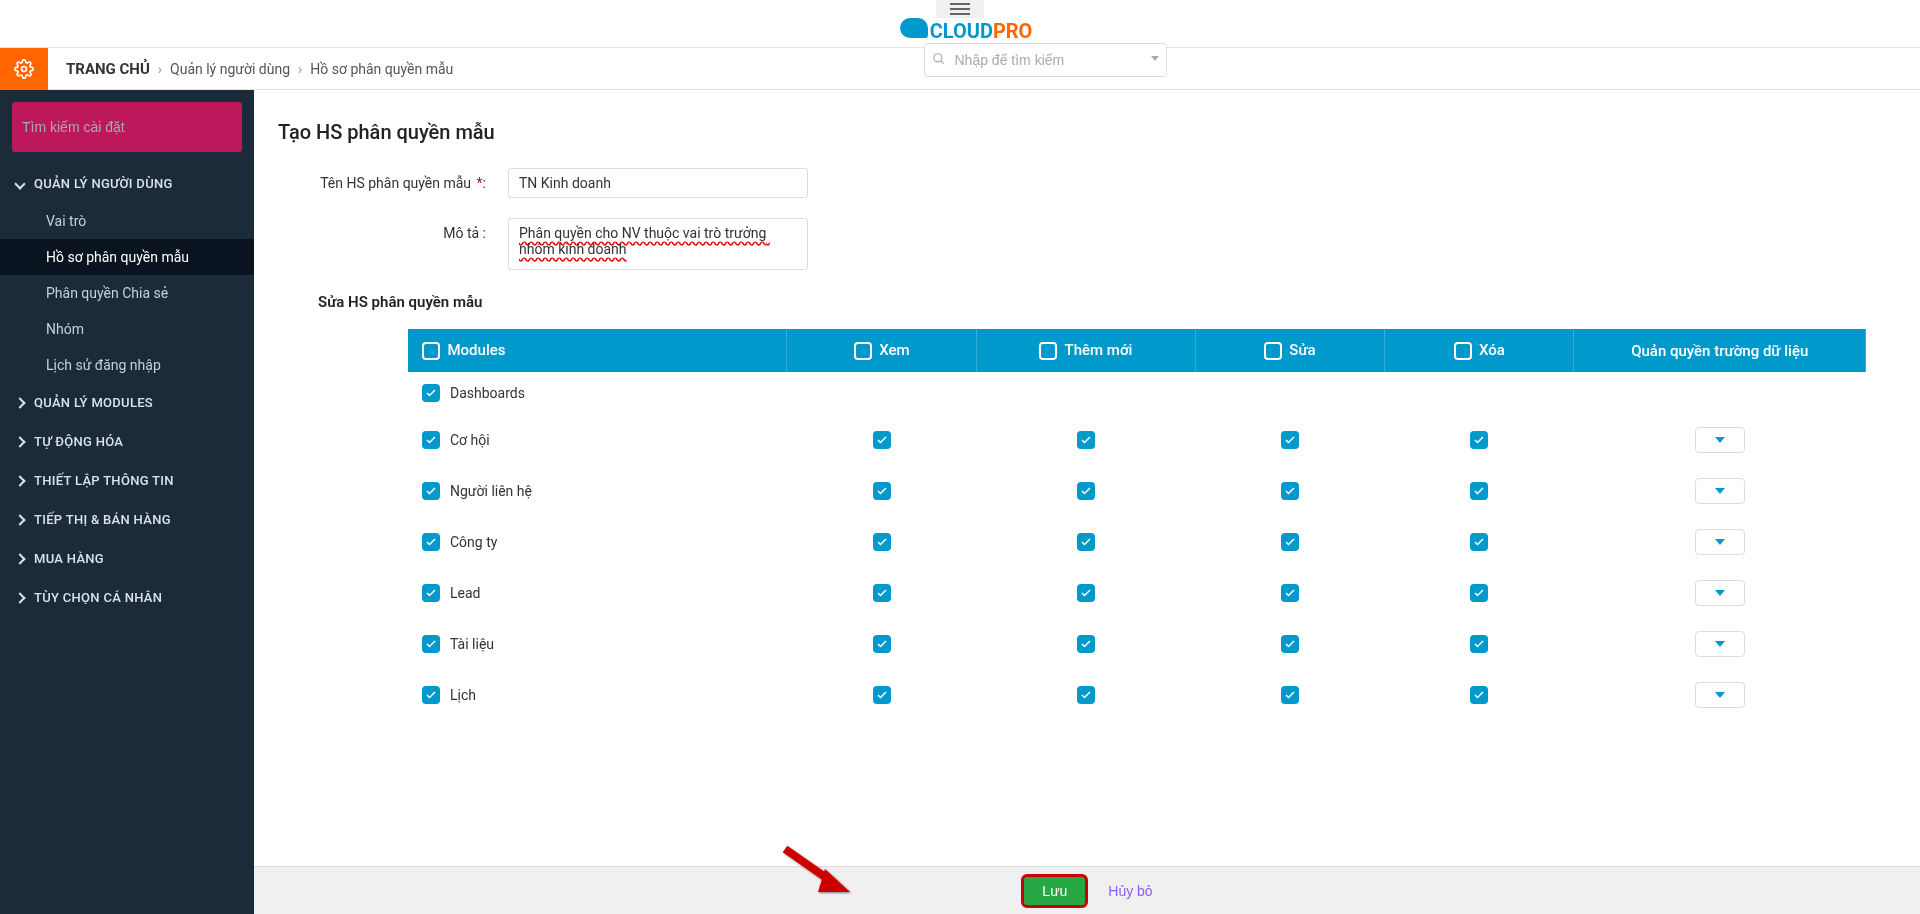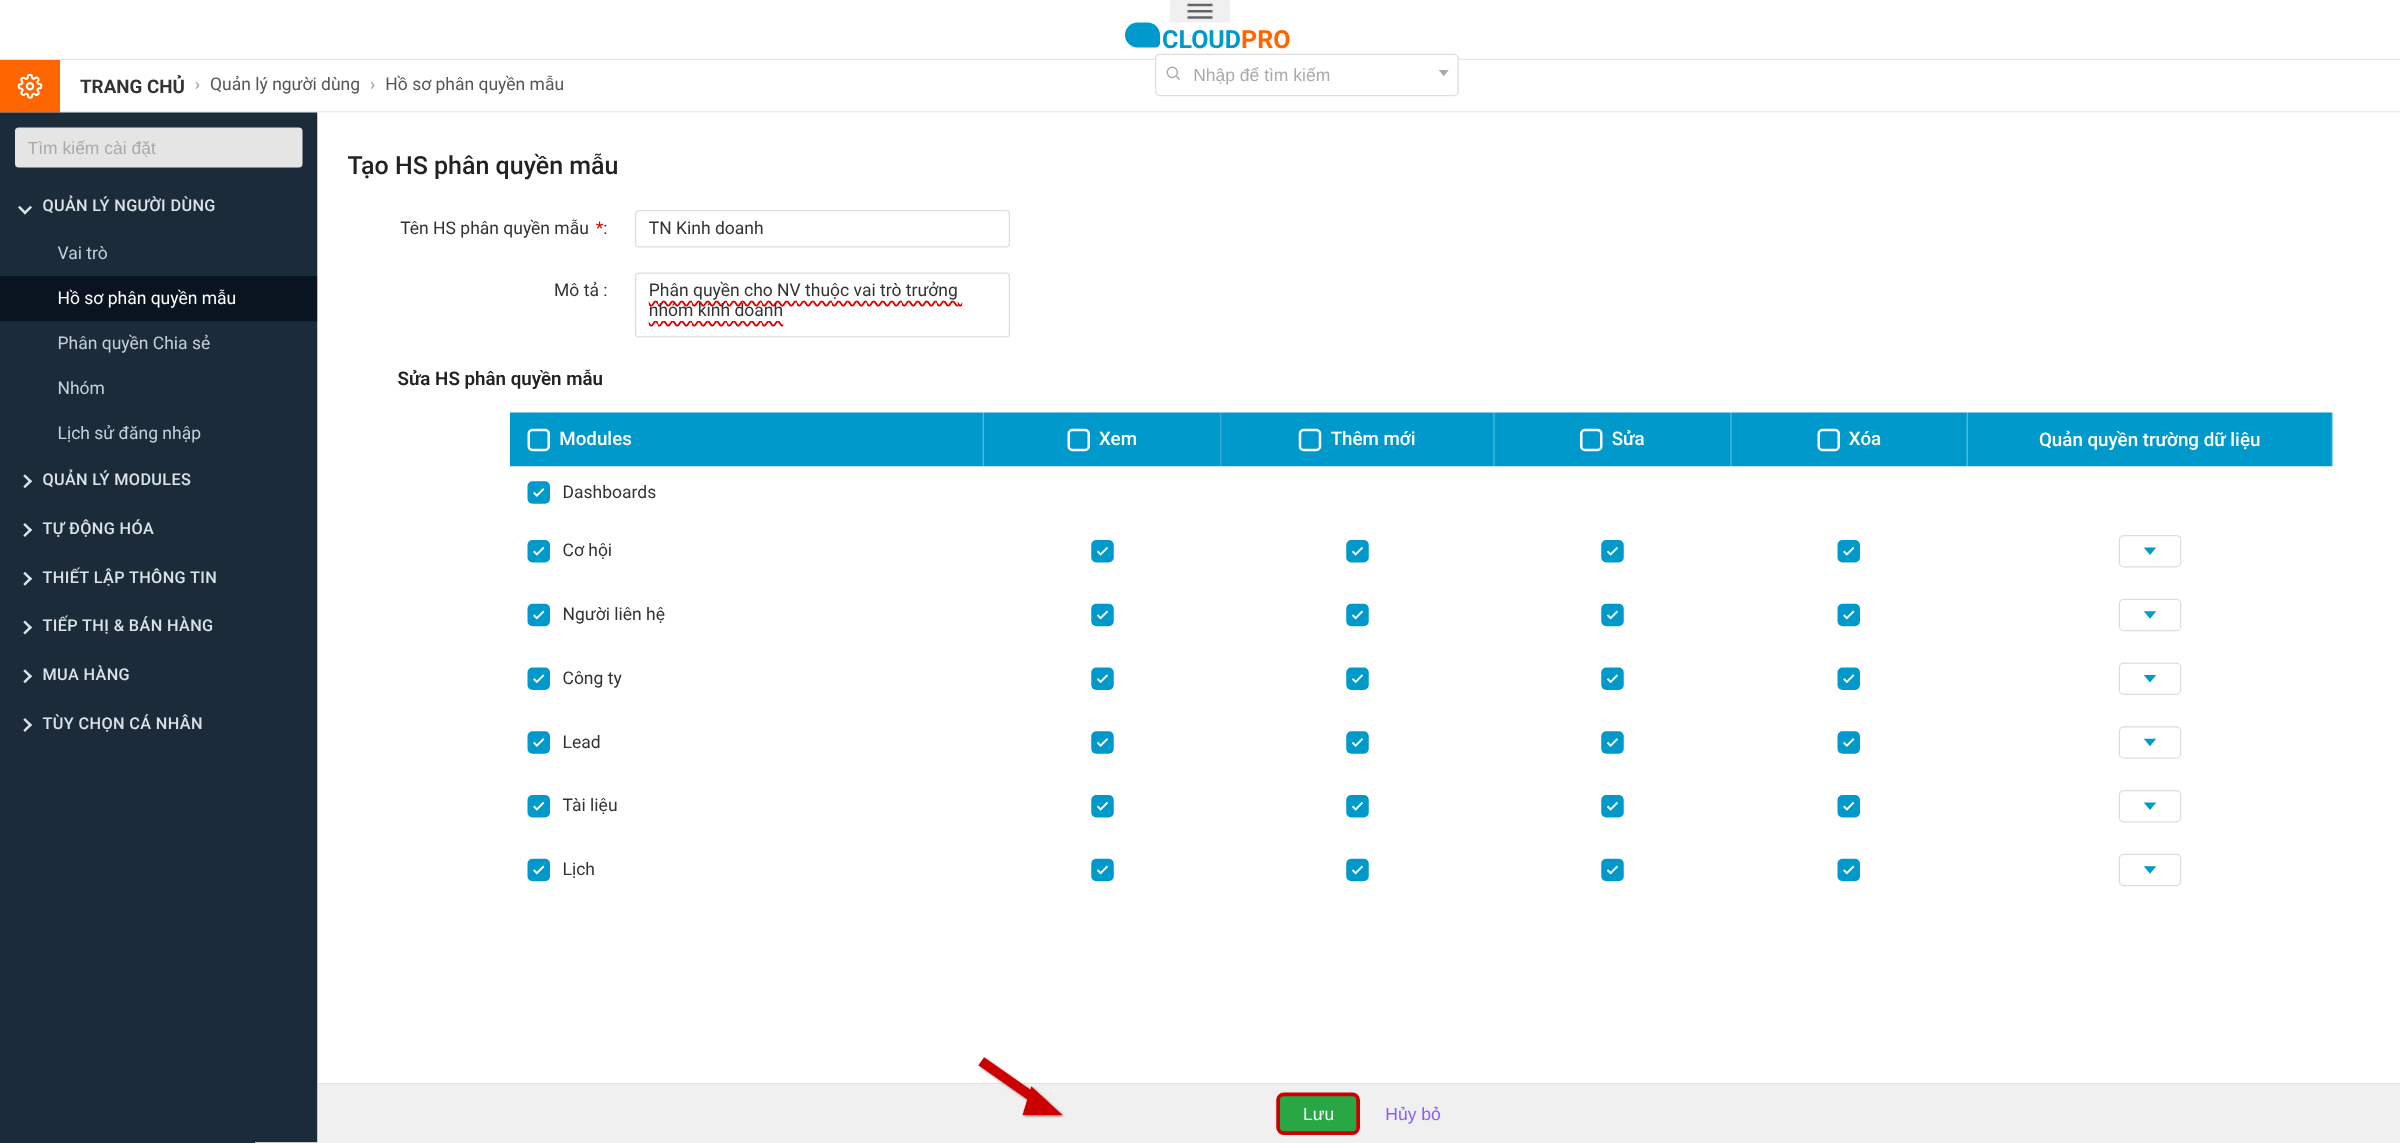--- a/index.html
+++ b/index.html
@@ -15,28 +15,28 @@
 .search-wrap { margin-left: 170px; flex: 0 0 360px; position: relative; }
 .search-box { width: 100%; height: 34px; border: 1px solid #ddd; border-radius: 4px; padding: 0 30px 0 30px; font-size: 14px; background: #fff; color: #666; }
 .search-box::placeholder { color: #aaa; }
 .search-icon { position: absolute; left: 8px; top: 9px; color: #aaa; }
 .search-caret { position: absolute; right: 8px; top: 13px; border-left: 4px solid transparent; border-right: 4px solid transparent; border-top: 5px solid #aaa; }
 .top-actions { margin-left: auto; display: flex; align-items: center; gap: 14px; padding-right: 27px; }
 .top-icon { width: 34px; height: 34px; display: flex; align-items: center; justify-content: center; color: #666; cursor: pointer; position: relative; }
 .badge { position: absolute; top: -2px; right: -2px; background: #e53935; color: #fff; font-size: 10px; padding: 1px 4px; border-radius: 3px; line-height: 1.2; }
 .subbar { height: 42px; display: flex; align-items: center; background: #fff; border-bottom: 1px solid #e5e5e5; }
 .gear-tab { width: 48px; height: 42px; background: #ff6600; display: flex; align-items: center; justify-content: center; color: #fff; cursor: pointer; }
-.breadcrumb { padding-left: 16px; display: flex; align-items: flex-start; gap: 8px; font-size: 14px; }
+.breadcrumb { padding-left: 6px; display: flex; align-items: center; gap: 8px; font-size: 14px; margin-left: 12px; }
 .breadcrumb .home { font-weight: 700; color: #333; font-size: 15px; }
 .breadcrumb .sep { color: #999; }
 .breadcrumb .lnk { color: #555; cursor: pointer; }
 .breadcrumb .cur { color: #555; }
 .layout { display: flex; height: calc(100vh - 90px); }
 .sidebar { width: 254px; background: #1b2b3a; color: #dbe2e8; display: flex; flex-direction: column; overflow-y: auto; }
-.sidebar-search { margin: 12px; height: 32px; border-radius: 3px; background: #e5e5e5; }
+.sidebar-search { margin: 12px; height: 50px; border-radius: 3px; background: #be185d; }
 .sidebar-search input { width: 100%; height: 100%; border: none; padding: 0 10px; font-size: 14px; background: transparent; outline: none; }
 .sidebar-search input::placeholder { color: #aaa; }
 .sb-section { padding: 12px 16px; display: flex; align-items: center; gap: 10px; cursor: pointer; font-size: 13px; font-weight: 500; letter-spacing: 0.3px; }
 .sb-chev { width: 8px; height: 8px; border-left: 2px solid #dbe2e8; border-bottom: 2px solid #dbe2e8; transform: rotate(-45deg); display: inline-block; }
 .sb-chev.right { transform: rotate(-135deg); }
 .sb-item { padding: 10px 16px 10px 46px; cursor: pointer; font-size: 14px; color: #c5d0da; }
 .sb-item.active { background: #0a1420; color: #fff; }
 .main { flex: 1; background: #fff; overflow-y: auto; position: relative; }
 .main-inner { padding: 30px 24px 80px 24px; }
 .page-title { font-size: 20px; font-weight: 500; margin-bottom: 24px; color: #222; }

